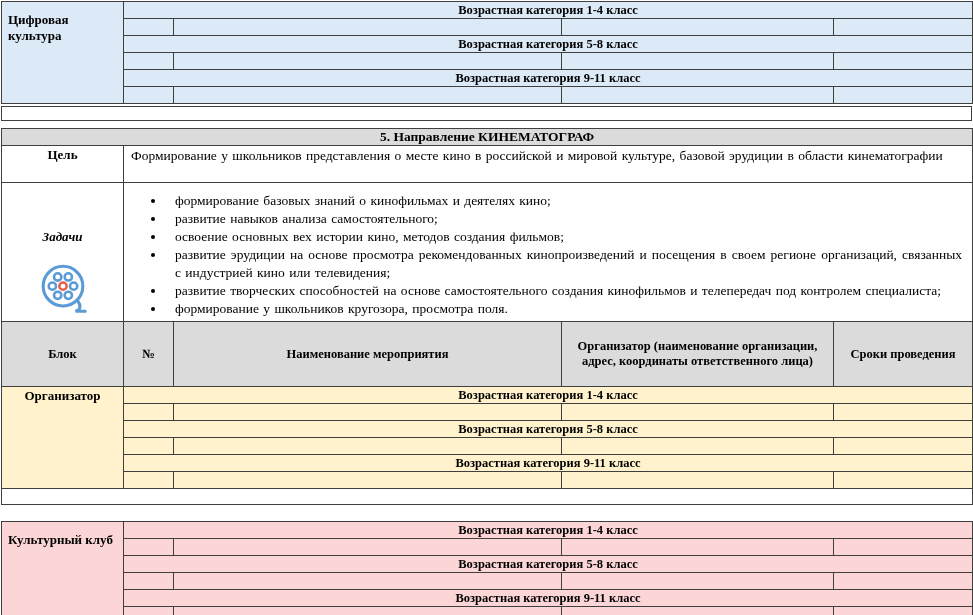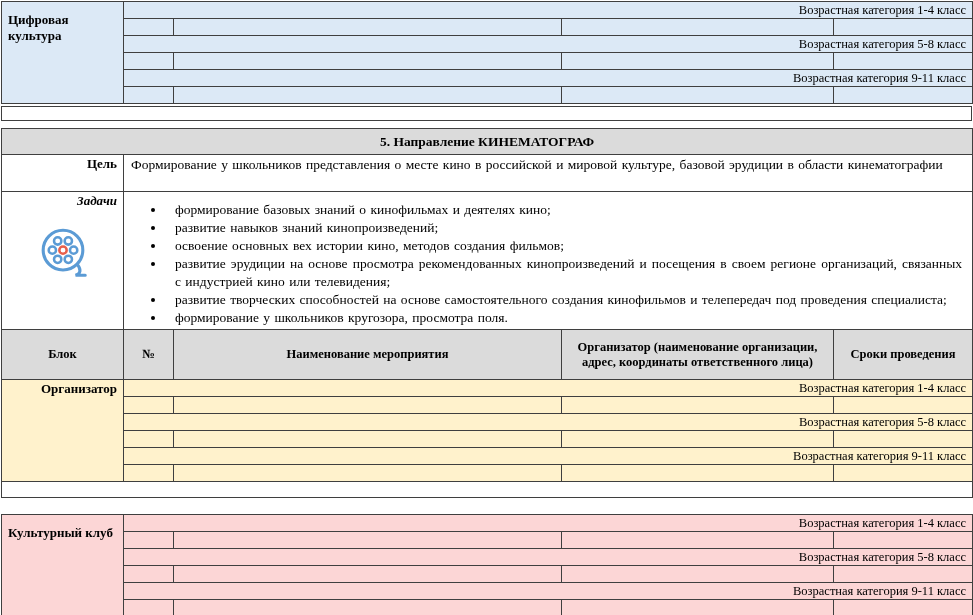--- a/index.html
+++ b/index.html
@@ -31,44 +31,44 @@
     font-size:12.5px;
     vertical-align:top;
     overflow:hidden;
   }
   tr.r17{height:17px;}
   td.blue{background:var(--blue-bg);}
   td.yellow{background:var(--yellow-bg);}
   td.pink{background:var(--pink-bg);}
   td.grey{background:var(--grey-bg);}
   .agehead{
-    text-align:right;font-weight:normal;font-size:12.5px;line-height:16px;
+    text-align:center;font-weight:bold;font-size:12.5px;line-height:16px;
     vertical-align:middle;
   }
   .label-left{font-weight:bold;font-size:13px;line-height:16px;padding-top:10px;}
-  .label-center{font-weight:bold;font-size:13px;line-height:16px;text-align:right;padding-top:1px;}
+  .label-center{font-weight:bold;font-size:13px;line-height:16px;text-align:center;padding-top:1px;margin-top:45px;}
   .title-row td{
     font-weight:bold;font-size:13.5px;text-align:center;vertical-align:middle;
-    height:26px;line-height:16px;
+    height:17px;line-height:16px;
   }
   tr.goal-row{height:37px;}
   .bodytext{
     font-size:13.5px;line-height:18px;padding:1px 7px;
   }
   .justify{text-align:justify;word-spacing:1px;margin-top:26px;}
   tr.tasks-row{height:138px;}
   .tasks-cell{text-align:center;font-style:italic;}
   .tasks-icon{display:block;margin:14px auto 0 auto;}
   ul.tasks-list{
     margin:1px 0 0 0;padding:8px 4px 0 36px;
   }
   ul.tasks-list li{
     font-size:13.5px;line-height:18px;padding-left:9px;text-align:justify;word-spacing:1px;
   }
-  tr.colhead-row{height:50px;}
+  tr.colhead-row{height:65px;}
   tr.colhead-row td{
     background:var(--grey-bg);
     font-weight:bold;font-size:12.5px;line-height:15px;
     text-align:center;vertical-align:middle;
   }
   table.sep{margin-top:2px;}
   table.sep td{height:14px;background:#fff;}
   table.main{margin-top:7px;}
   table.pinktbl{margin-top:16px;}
   table.sep-bottom{margin-top:3px;}
@@ -155,24 +155,24 @@
             <circle cx="24.5" cy="18.5" r="3.8" fill="none" stroke="var(--icon-blue)" stroke-width="2.6"></circle>
             <circle cx="19" cy="28" r="3.8" fill="none" stroke="var(--icon-blue)" stroke-width="2.6"></circle>
             <circle cx="24.5" cy="37.5" r="3.8" fill="none" stroke="var(--icon-blue)" stroke-width="2.6"></circle>
             <circle cx="35.5" cy="37.5" r="3.8" fill="none" stroke="var(--icon-blue)" stroke-width="2.6"></circle>
             <path d="M45 43 q6 8 -2 11 h10" fill="none" stroke="var(--icon-blue)" stroke-width="3.2" stroke-linecap="round"></path>
           </svg>
         </td>
         <td colspan="4">
           <ul class="tasks-list">
             <li>формирование базовых знаний о кинофильмах и деятелях кино;</li>
-            <li>развитие навыков знаний кинопроизведений;</li>
+            <li>развитие навыков анализа самостоятельного;</li>
             <li>освоение основных вех истории кино, методов создания фильмов;</li>
             <li>развитие эрудиции на основе просмотра рекомендованных кинопроизведений и посещения в своем регионе организаций, связанных с индустрией кино или телевидения;</li>
-            <li>развитие творческих способностей на основе самостоятельного создания кинофильмов и телепередач под проведения специалиста;</li>
+            <li>развитие творческих способностей на основе самостоятельного создания кинофильмов и телепередач под контролем специалиста;</li>
             <li>формирование у школьников кругозора, просмотра поля.</li>
           </ul>
         </td>
       </tr>
       <tr class="colhead-row">
         <td>Блок</td>
         <td>№</td>
         <td>Наименование мероприятия</td>
         <td>Организатор (наименование организации, адрес, координаты ответственного лица)</td>
         <td>Сроки проведения</td>

